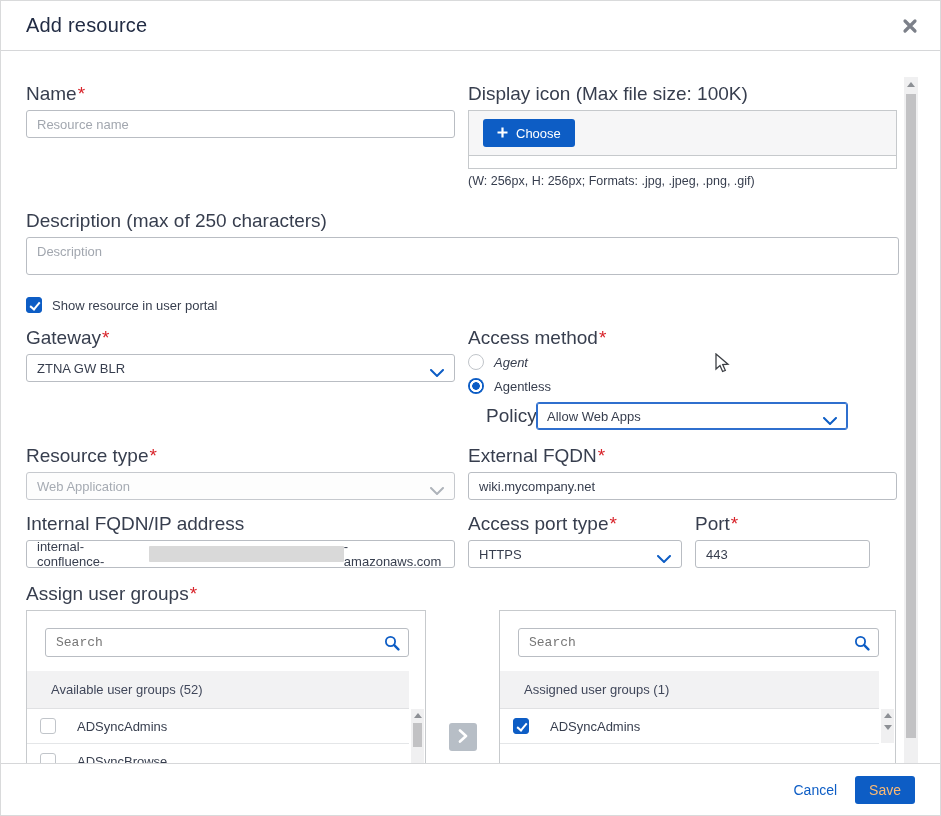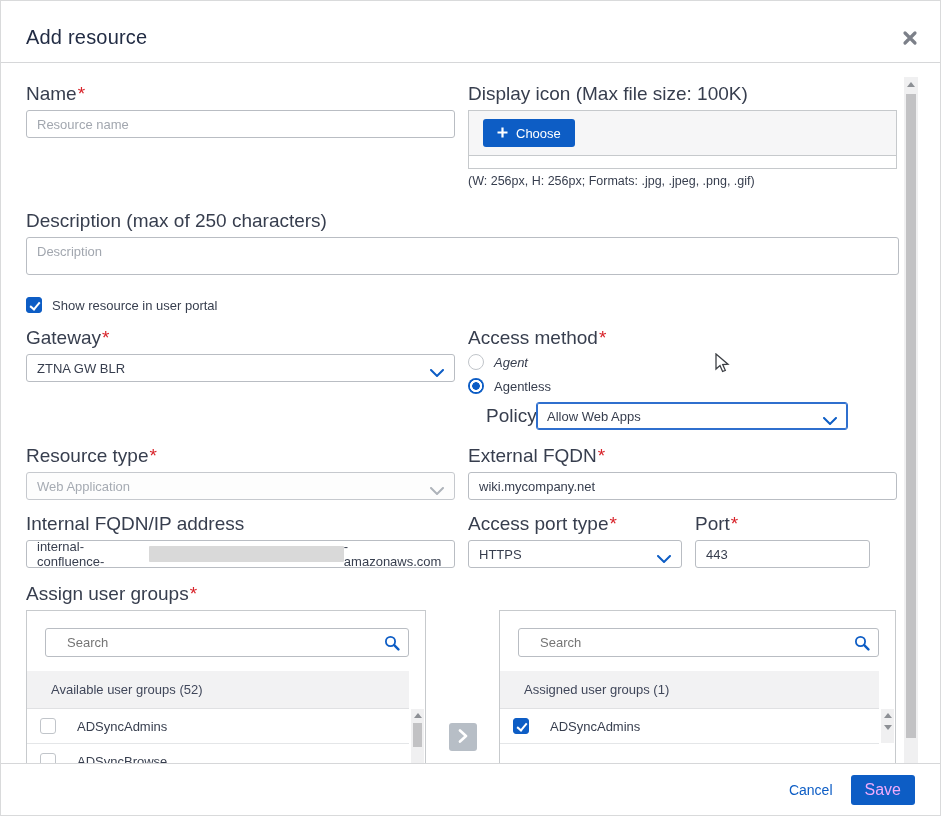--- a/index.html
+++ b/index.html
@@ -1,27 +1,27 @@
 <!DOCTYPE html>
 <html><head>
 <meta charset="utf-8">
 <style>
   * { margin:0; padding:0; box-sizing:border-box; }
   html,body { width:941px; height:816px; background:#fff; font-family:"Liberation Sans", sans-serif; overflow:hidden; }
   .modal { position:relative; width:941px; height:816px; background:#fff; border:1px solid #d9dadb; }
 
   
-  .hdr { position:absolute; top:12px; left:0; right:0; height:50px; background:#fff; border-bottom:1px solid #d6d7d9; }
+  .hdr { position:absolute; top:0; left:0; right:0; height:50px; background:#fff; border-bottom:1px solid #d6d7d9; }
   .hdr h1 { position:absolute; left:25px; top:13px; font-size:20px; font-weight:400; color:#222c44; letter-spacing:.2px; }
   .close { position:absolute; right:20px; top:15px; width:20px; height:20px; cursor:pointer; color:#7c8089; }
 
   
   .ftr { position:absolute; bottom:0; left:0; right:0; height:52px; background:#fff; border-top:1px solid #d6d7d9; display:flex; align-items:center; justify-content:flex-end; gap:18px; padding-right:25px; }
   .link-btn { color:#0d5dc5; font-size:14px; cursor:pointer; background:none; border:none; font-family:inherit; }
-  .btn-primary { background:#0d5dc5; color:#f0abfc; border:none; border-radius:3px; font-size:16px; padding:6px 14px; cursor:pointer; font-family:inherit; }
+  .btn-primary { background:#0d5dc5; color:#fdba74; border:none; border-radius:3px; font-size:14px; padding:6px 14px; cursor:pointer; font-family:inherit; }
 
   
   .body { position:absolute; top:50px; bottom:46px; left:0; right:0; overflow:hidden; }
   .content { padding:32px 43px 0 25px; }
 
   .row { display:flex; gap:13px; }
   .col { width:430px; }
   .lbl { font-size:19px; color:#373e4e; margin-bottom:5px; display:block; }
   .req { color:#d8232a; margin-left:1px; }
 
@@ -53,21 +53,21 @@
 
   
   .fake-in { display:flex; align-items:center; gap:0; }
   .redact { display:inline-block; width:198px; height:16px; background:#d9d9d9; border-radius:1px; }
 
   
   .panel { border:1px solid #c7cacd; background:#fff; height:281px; padding:17px 0 0 0; overflow:hidden; }
   .panel-l { width:400px; }
   .panel-r { width:397px; }
   .search-wrap { position:relative; margin:0 16px 0 18px; }
-  .search-in { width:100%; height:29px; border:1px solid #b9bdc3; border-radius:3px; font-size:13px; color:#ec4899; padding:0 32px 0 21px; font-family:Liberation Sans, sans-serif; outline:none; }
+  .search-in { width:100%; height:29px; border:1px solid #b9bdc3; border-radius:3px; font-size:13px; color:#ec4899; padding:0 32px 0 10px; font-family:Liberation Mono, monospace; outline:none; }
   .search-ic { position:absolute; right:9px; top:7px; }
   .list-wrap { position:relative; margin-top:14px; padding-right:16px; height:230px; }
   .list-head { background:#f2f2f3; height:38px; display:flex; align-items:center; padding-left:24px; font-size:13px; color:#40475a; border-bottom:1px solid #e0e1e3; }
   .g-row { height:35px; display:flex; align-items:center; gap:21px; padding-left:13px; border-bottom:1px solid #e4e6e8; font-size:13px; color:#373e4e; }
   .mini-sb { position:absolute; right:1px; top:38px; bottom:0; width:13px; background:#f0f0f1; }
   .mini-sb .arr { width:13px; height:12px; display:flex; align-items:center; justify-content:center; }
   .mini-sb .thumb { width:9px; margin:2px auto 0; background:#c2c2c4; height:24px; }
   .mini-sb.white { background:#f0f0f1; bottom:auto; height:34px; }
   .tri-up { width:0; height:0; border-left:4px solid transparent; border-right:4px solid transparent; border-bottom:5px solid #8d9095; }
   .tri-dn { width:0; height:0; border-left:4px solid transparent; border-right:4px solid transparent; border-top:5px solid #8d9095; }

